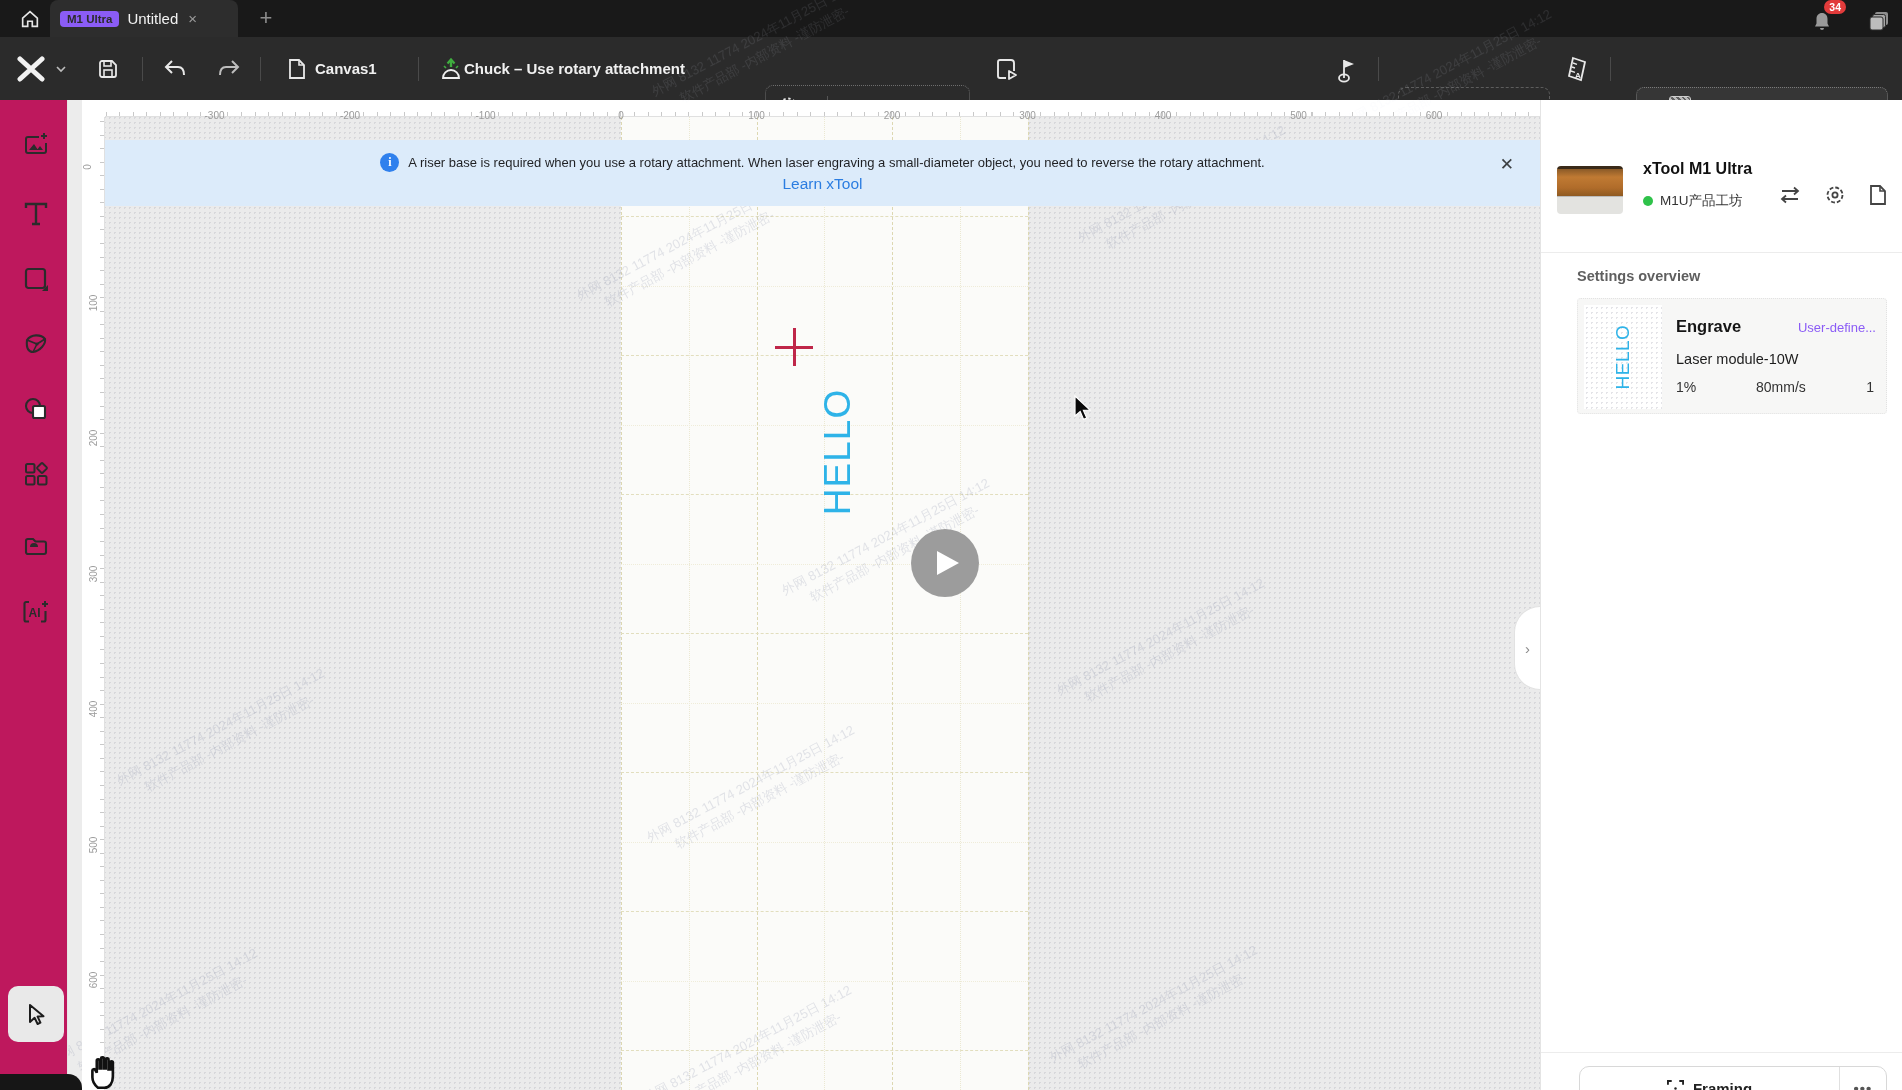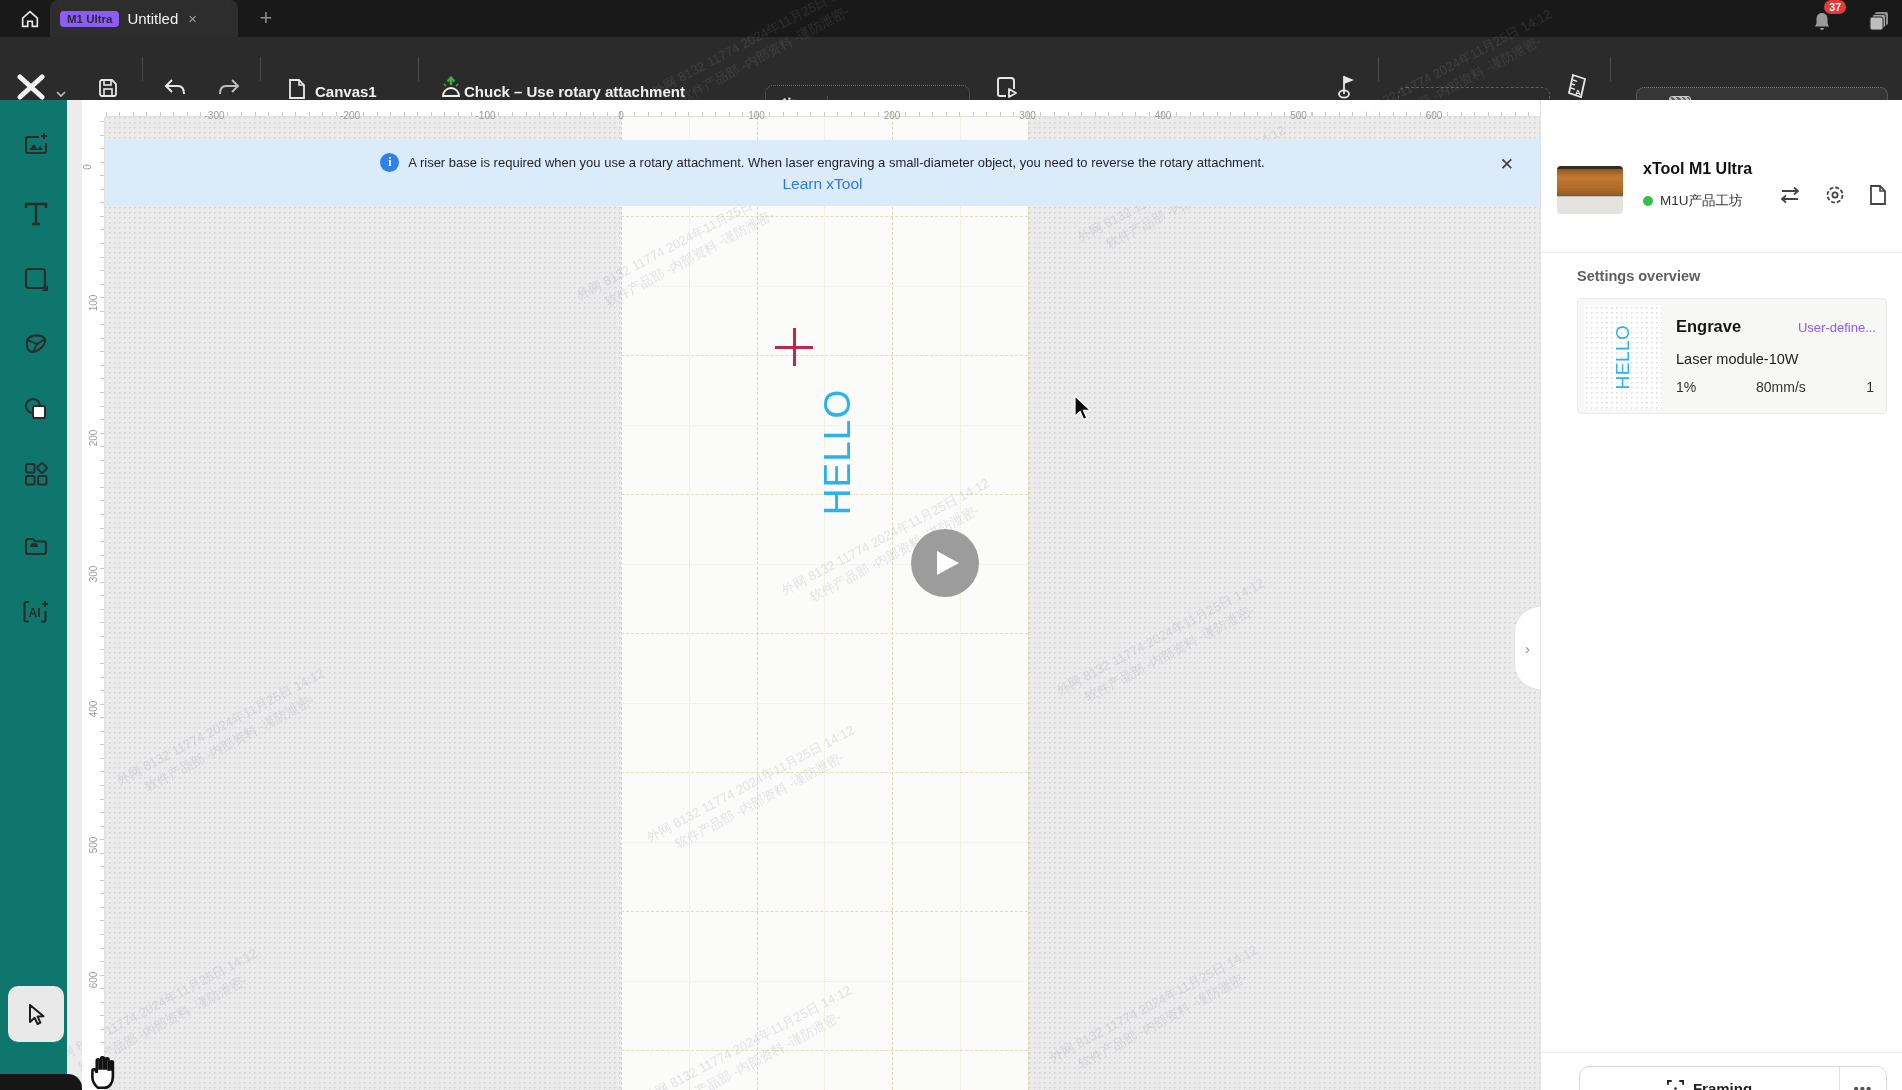--- a/index.html
+++ b/index.html
@@ -18,42 +18,42 @@
   .tab-close { color:#9a9a9a; font-size:15px; margin-left:2px; }
   .tab-add { position:absolute; left:252px; top:4px; color:#8d8d8d; font-size:22px; width:28px; height:28px;
     display:flex; align-items:center; justify-content:center; }
   .titlebar-right { position:absolute; right:10px; top:2px; display:flex; align-items:center; gap:26px; }
   .bell-wrap { position:relative; width:30px; height:32px; }
   .badge { position:absolute; right:-6px; top:-2px; background:#e23b3b; color:#fff; font-size:10.5px;
     font-weight:bold; border-radius:9px; padding:1px 5px; }
 
   
   .toolbar { position:absolute; left:0; top:37px; width:1902px; height:63px; background:#2b2b2b; }
-  .tb-item { position:absolute; top:0; height:63px; display:flex; align-items:flex-end; color:#e8e8e8; }
+  .tb-item { position:absolute; top:0; height:63px; display:flex; align-items:center; color:#e8e8e8; }
   .tb-divider { position:absolute; top:20px; width:1px; height:24px; background:#4a4a4a; }
   .tb-label { font-size:15px; font-weight:bold; color:#f0f0f0; white-space:nowrap; }
   .diam-widget { position:absolute; left:765px; top:48px; width:205px; height:44px;
     border:1px dotted #6e6e6e; border-radius:8px; display:flex; align-items:center; padding:0 10px; gap:6px; }
   .diam-widget .sep { width:1px; height:22px; background:#555; margin:0 4px; }
   .diam-input { background:transparent; border:none; outline:none; color:#fff; font-size:17px; width:70px;
     font-family:"Liberation Sans",sans-serif; }
   .unit { color:#8d8d8d; font-size:15px; margin-left:auto; }
   .dist-widget { position:absolute; left:1398px; top:50px; width:152px; height:40px;
     border:1px dashed #5d5d5d; border-radius:8px; display:flex; align-items:center; padding:0 10px; }
   .dist-input { background:transparent; border:none; outline:none; color:#d9d9d9; font-size:14px; width:84px;
     font-family:"Liberation Sans",sans-serif; }
   .dist-input::placeholder { color:#8a8a8a; }
   .mat-btn { position:absolute; left:1636px; top:50px; width:252px; height:40px; background:#363636;
     border:1px dotted #7a7a7a; border-radius:8px; display:flex; align-items:center; justify-content:center; gap:10px; }
   .mat-swatch { width:22px; height:22px; border:1.5px solid #cfcfcf; border-radius:3px;
     background:repeating-linear-gradient(45deg,#b9b9b9 0 2px,#5f5f5f 2px 4px); }
   .mat-label { color:#f5f5f5; font-size:15px; font-weight:bold; }
 
   
-  .sidebar { position:absolute; left:0; top:100px; width:68px; height:990px; background:#0f766e; border-right:1px solid #e6e6e6; z-index:30; }
+  .sidebar { position:absolute; left:0; top:100px; width:68px; height:990px; background:#be185d; border-right:1px solid #e6e6e6; z-index:30; }
   .side-icon { position:absolute; left:8px; width:56px; height:56px; display:flex; align-items:center; justify-content:center; border-radius:10px; }
   .side-icon.selected { background:#e9e9e9; }
   .black-dock { position:absolute; left:-14px; top:1074px; width:96px; height:40px; background:#161616; border-radius:14px; z-index:40; }
   .hand-tool { position:absolute; left:84px; top:1050px; z-index:41; }
 
   
   .canvas { position:absolute; left:82px; top:100px; width:1458px; height:990px;
     background:#ebebeb; overflow:hidden; }
   .dots { background-image:radial-gradient(#d7d7da 1px, transparent 1px); background-size:5px 5px; }
   .strip { position:absolute; left:539px; top:17px; width:407px; height:973px; background:#fbfbf9; }
@@ -160,21 +160,21 @@
       <span class="tab-title">Untitled</span>
       <span class="tab-close">×</span>
     </div>
     <div class="tab-add">+</div>
     <div class="titlebar-right">
       <div class="bell-wrap">
         <svg width="24" height="24" viewBox="0 0 24 24" style="margin-top:8px">
           <path d="M12 3 C8.7 3 6.5 5.5 6.5 9 V13.5 L5 16.5 H19 L17.5 13.5 V9 C17.5 5.5 15.3 3 12 3 Z" fill="#9a9a9a"></path>
           <path d="M10 18 a2 2 0 0 0 4 0 Z" fill="#9a9a9a"></path>
         </svg>
-        <span class="badge">37</span>
+        <span class="badge">34</span>
       </div>
       <div style="margin-top:6px">
         <svg width="26" height="26" viewBox="0 0 26 26">
           <rect x="9" y="4" width="13" height="13" rx="2" fill="#8f8f8f"></rect>
           <rect x="6.5" y="6.5" width="13" height="13" rx="2" fill="#a6a6a6" stroke="#2b2b2b" stroke-width="1"></rect>
           <rect x="4" y="9" width="13" height="13" rx="2" fill="#bdbdbd" stroke="#2b2b2b" stroke-width="1"></rect>
         </svg>
       </div>
     </div>
   </div>

